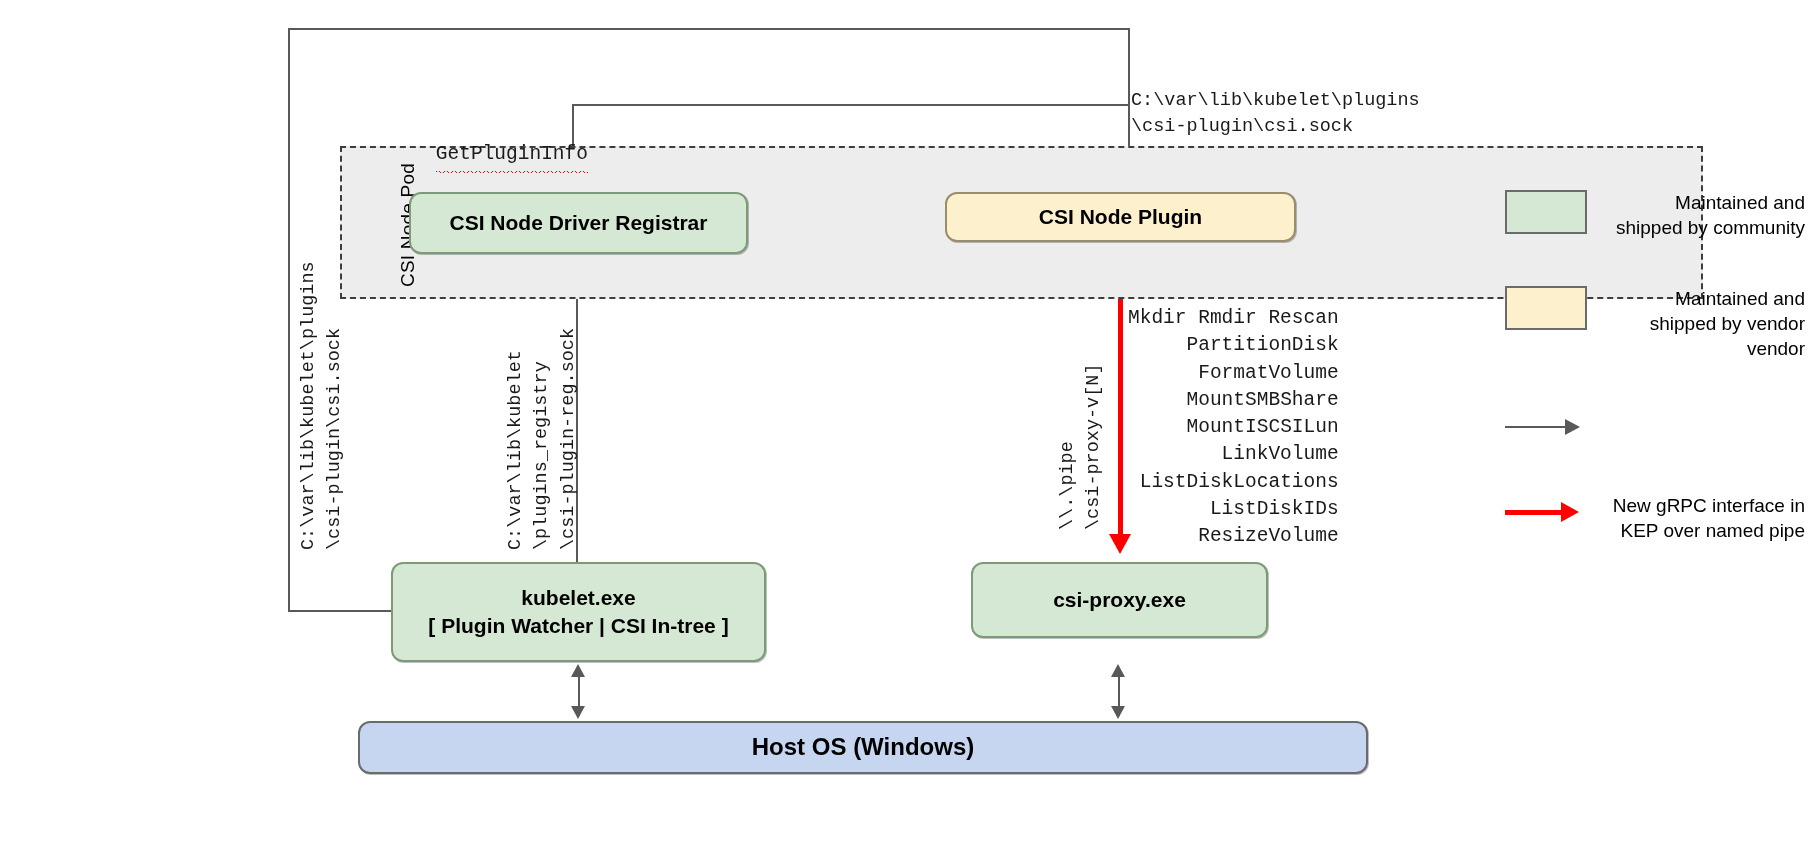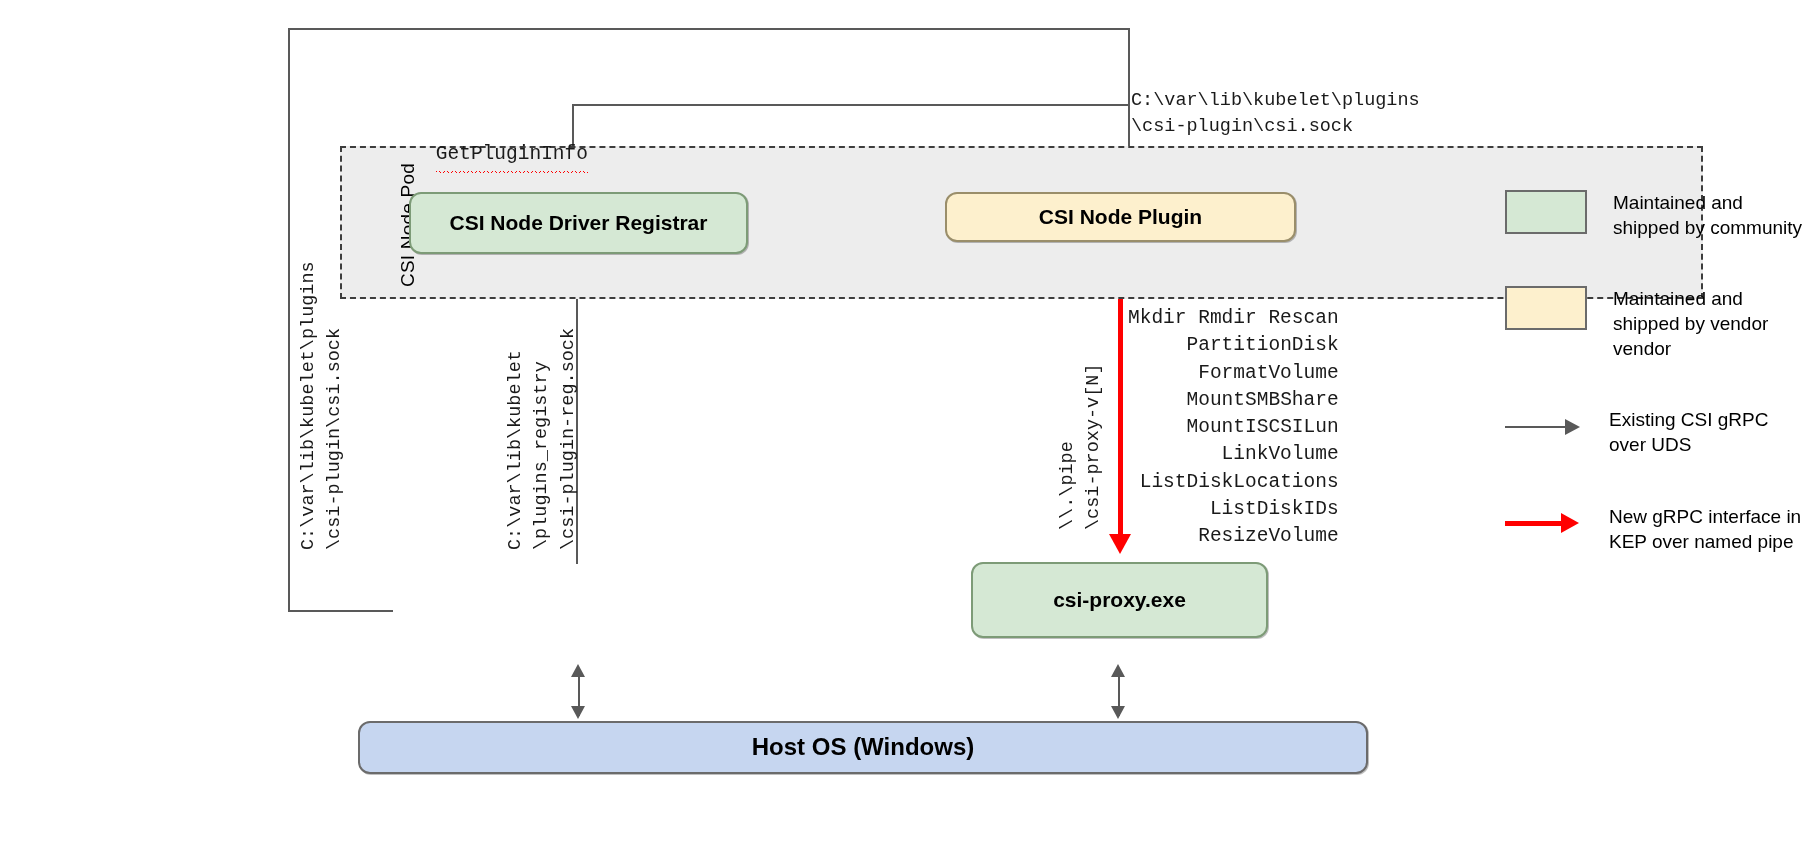--- a/index.html
+++ b/index.html
@@ -90,21 +90,21 @@
   .red{background:#ff0000;}
   .red.vln{width:5px;}
 
   
   .ah-down,.ah-up,.ah-right{position:absolute;width:0;height:0;}
   .ah-down{border-left:7px solid transparent;border-right:7px solid transparent;border-top:13px solid #595959;}
   .ah-up{border-left:7px solid transparent;border-right:7px solid transparent;border-bottom:13px solid #595959;}
   .ah-down.red-h{border-top-color:#ff0000;border-left-width:11px;border-right-width:11px;border-top-width:20px;}
 
   
-  .legend{position:absolute;left:1505px;top:190px;width:300px;}
+  .legend{position:absolute;left:1505px;top:190px;width:300px;text-align:right;}
   .leg-row{display:flex;align-items:flex-start;margin-bottom:46px;}
   .leg-swatch{width:78px;height:40px;border:2px solid #6b6b6b;flex:0 0 auto;margin-right:26px;}
   .leg-swatch.green{background:#d5e8d4;}
   .leg-swatch.yellow{background:#fdf0cd;}
   .leg-arrowcell{width:78px;height:40px;flex:0 0 auto;margin-right:26px;position:relative;}
   .leg-arrowcell .bar{position:absolute;left:0;top:19px;height:2px;width:62px;background:#595959;}
   .leg-arrowcell .bar.redbar{background:#ff0000;height:5px;top:17px;width:58px;}
   .leg-arrowcell .head{position:absolute;top:12px;left:60px;width:0;height:0;
     border-top:8px solid transparent;border-bottom:8px solid transparent;border-left:15px solid #595959;}
   .leg-arrowcell .head.redhead{border-left-color:#ff0000;border-top-width:10px;border-bottom-width:10px;border-left-width:18px;top:9px;left:56px;}
@@ -144,20 +144,24 @@
   </div>
 
   <div class="abs node green" id="registrar">
     <div>CSI Node Driver Registrar</div>
   </div>
 
   <div class="abs node yellow" id="nodeplugin">
     <div>CSI Node Plugin</div>
   </div>
 
+  <div class="abs node green" id="kubelet">
+    <div>kubelet.exe</div>
+    <div>[ Plugin Watcher | CSI In-tree ]</div>
+  </div>
 
   <div class="abs node green" id="csiproxy">
     <div>csi-proxy.exe</div>
   </div>
 
   <div class="abs node blue" id="hostos">
     <div>Host OS (Windows)</div>
   </div>
 
   <div class="abs mono" id="getplugininfo">
@@ -197,21 +201,20 @@
     <div class="leg-row">
       <div class="leg-swatch yellow"></div>
       <div class="leg-text">Maintained and shipped by vendor vendor</div>
     </div>
 
     <div class="leg-row">
       <div class="leg-arrowcell">
         <div class="bar"></div>
           <div class="head"></div>
       </div>
-      <div class="leg-text">Existing CSI gRPC over UDS</div>
     </div>
 
     <div class="leg-row">
       <div class="leg-arrowcell">
         <div class="bar redbar"></div>
           <div class="head redhead"></div>
       </div>
       <div class="leg-text">New gRPC interface in KEP over named pipe</div>
     </div>
 

